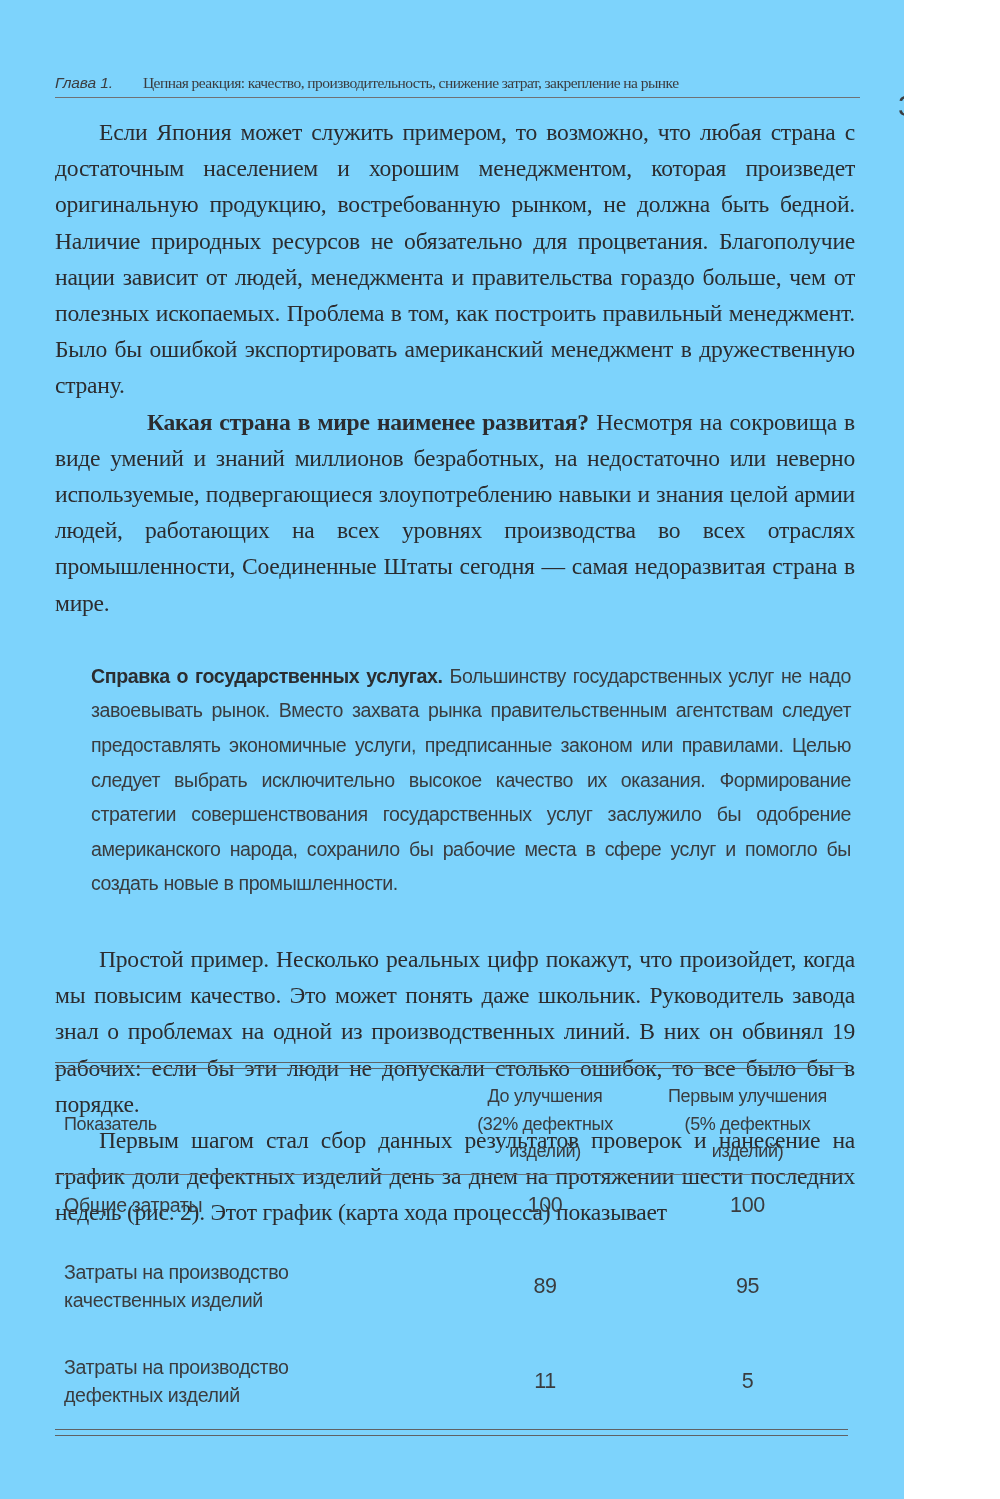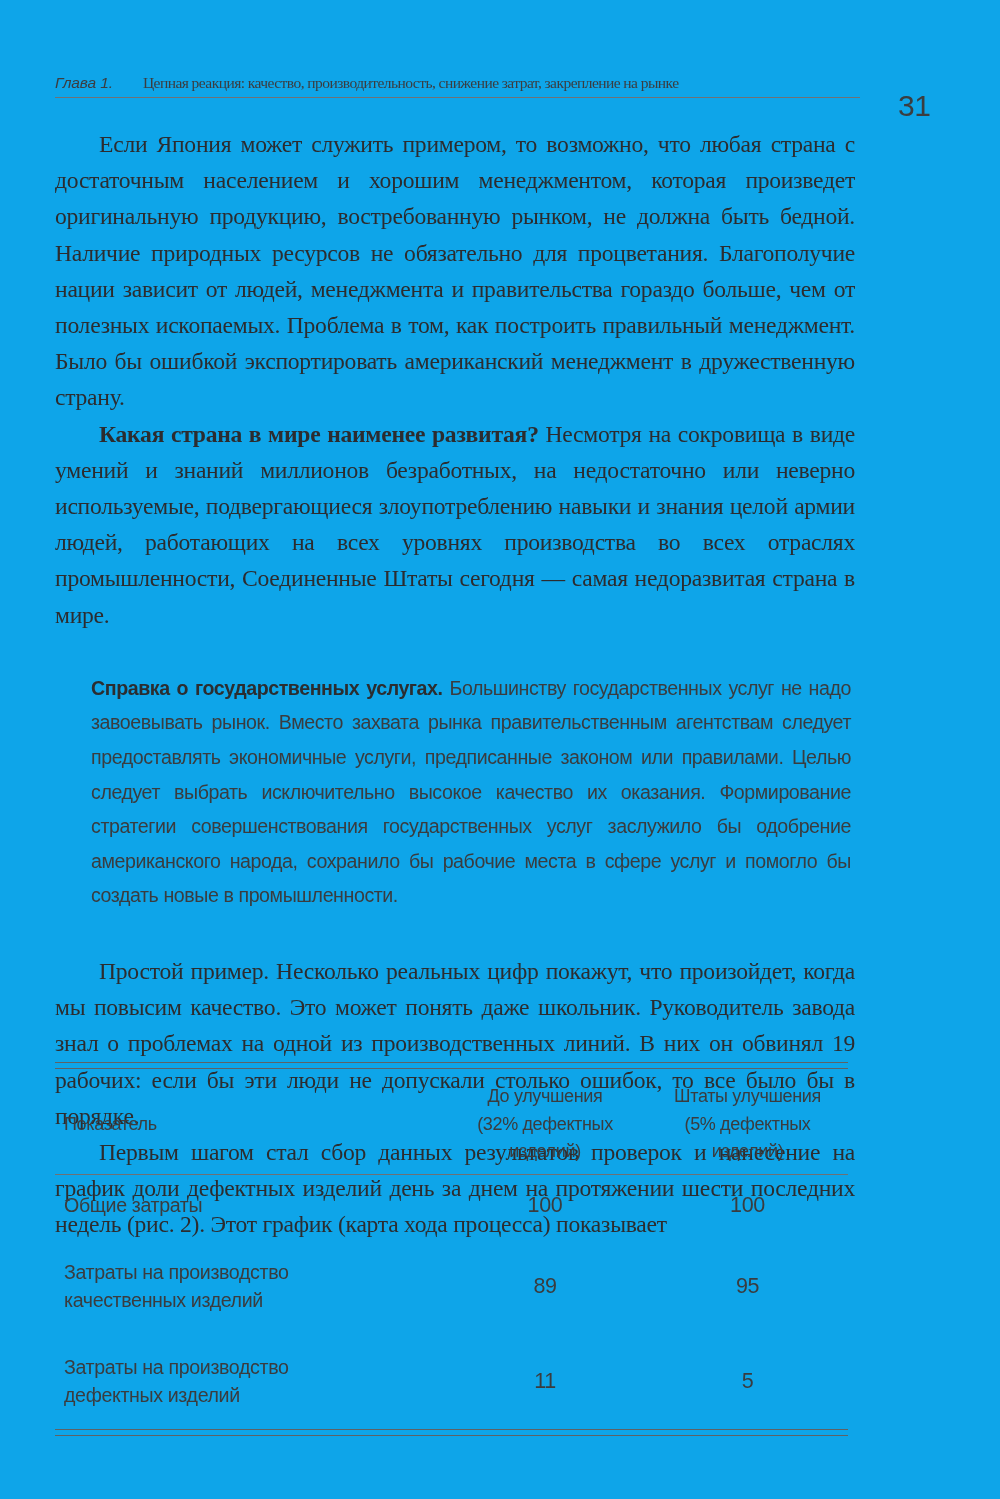--- a/index.html
+++ b/index.html
@@ -3,23 +3,23 @@
 <meta charset="utf-8">
 <title>Книжная страница 31</title>
 <style>
   html, body {
     margin: 0;
     padding: 0;
     background: #ffffff;
   }
   .page {
     position: relative;
-    width: 1000px;
+    width: 904px;
     height: 1499px;
-    background: #0ea5e9;
+    background: #7dd3fc;
     overflow: hidden;
     font-family: "Liberation Serif", serif;
     color: #2e2e31;
     box-sizing: border-box;
   }
 
   
   .running-head {
     position: absolute;
     left: 55px;
@@ -57,35 +57,35 @@
     font-size: 30px;
     color: #3b3d40;
     letter-spacing: -0.4px;
     margin-top: 25px;
   }
 
   
   .body-col {
     position: absolute;
     left: 55px;
-    top: 126px;
+    top: 114px;
     width: 800px;
   }
   p.serif {
     margin: 0;
     font-family: "Liberation Serif", serif;
     font-size: 23.6px;
     line-height: 36.2px;
     text-align: justify;
     text-indent: 44px;
     color: #2c2c2f;
     letter-spacing: -0.25px;
     -webkit-font-smoothing: antialiased;
   }
-  p.serif b { font-weight: 700; }
+  p.serif b { font-weight: 700; margin-left: 48px; }
   .gap-para { margin-top: 22px; }
 
   
   .note {
     margin: 38px 0 0 36px;
     width: 760px;
     font-family: "Liberation Sans", sans-serif;
     font-size: 19.6px;
     line-height: 34.6px;
     text-align: justify;
@@ -222,21 +222,21 @@
       </colgroup>
       <thead>
         <tr class="hdr-row">
           <th class="h0">Показатель</th>
           <th class="hnum">
             <div>До улучшения</div>
             <div>(32% дефектных</div>
             <div>изделий)</div>
           </th>
           <th class="hnum">
-            <div>Штаты улучшения</div>
+            <div>Первым улучшения</div>
             <div>(5% дефектных</div>
             <div>изделий)</div>
           </th>
         </tr>
       </thead>
     </table>
 
     <div class="rule-single"></div>
 
     <table class="data">

